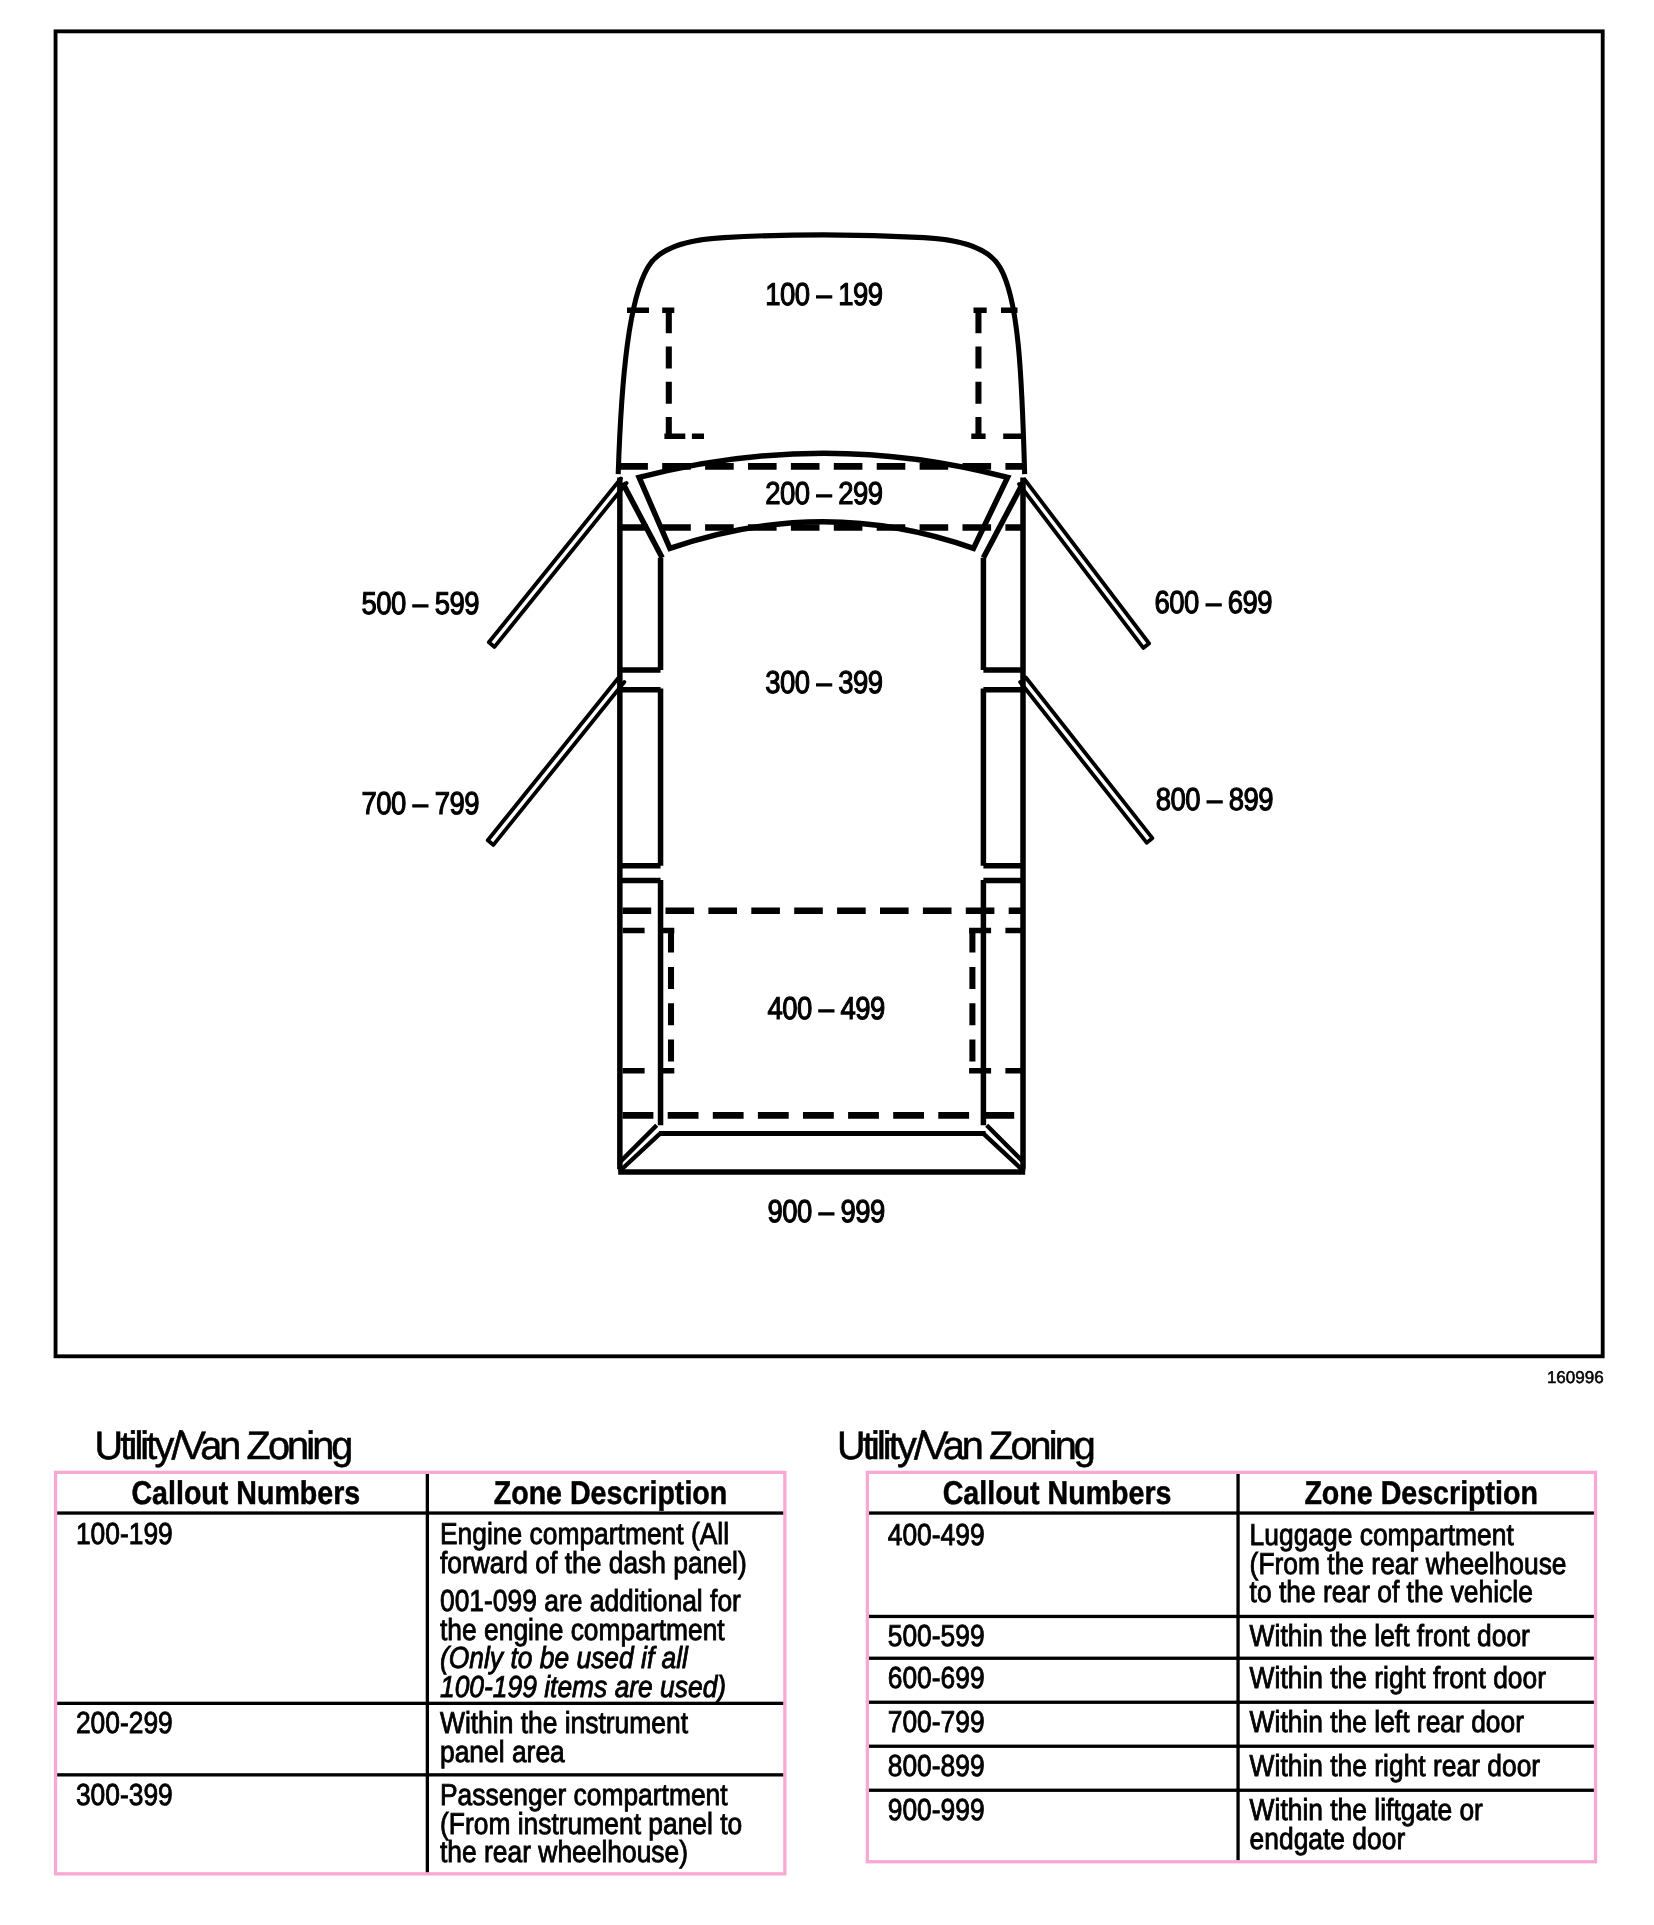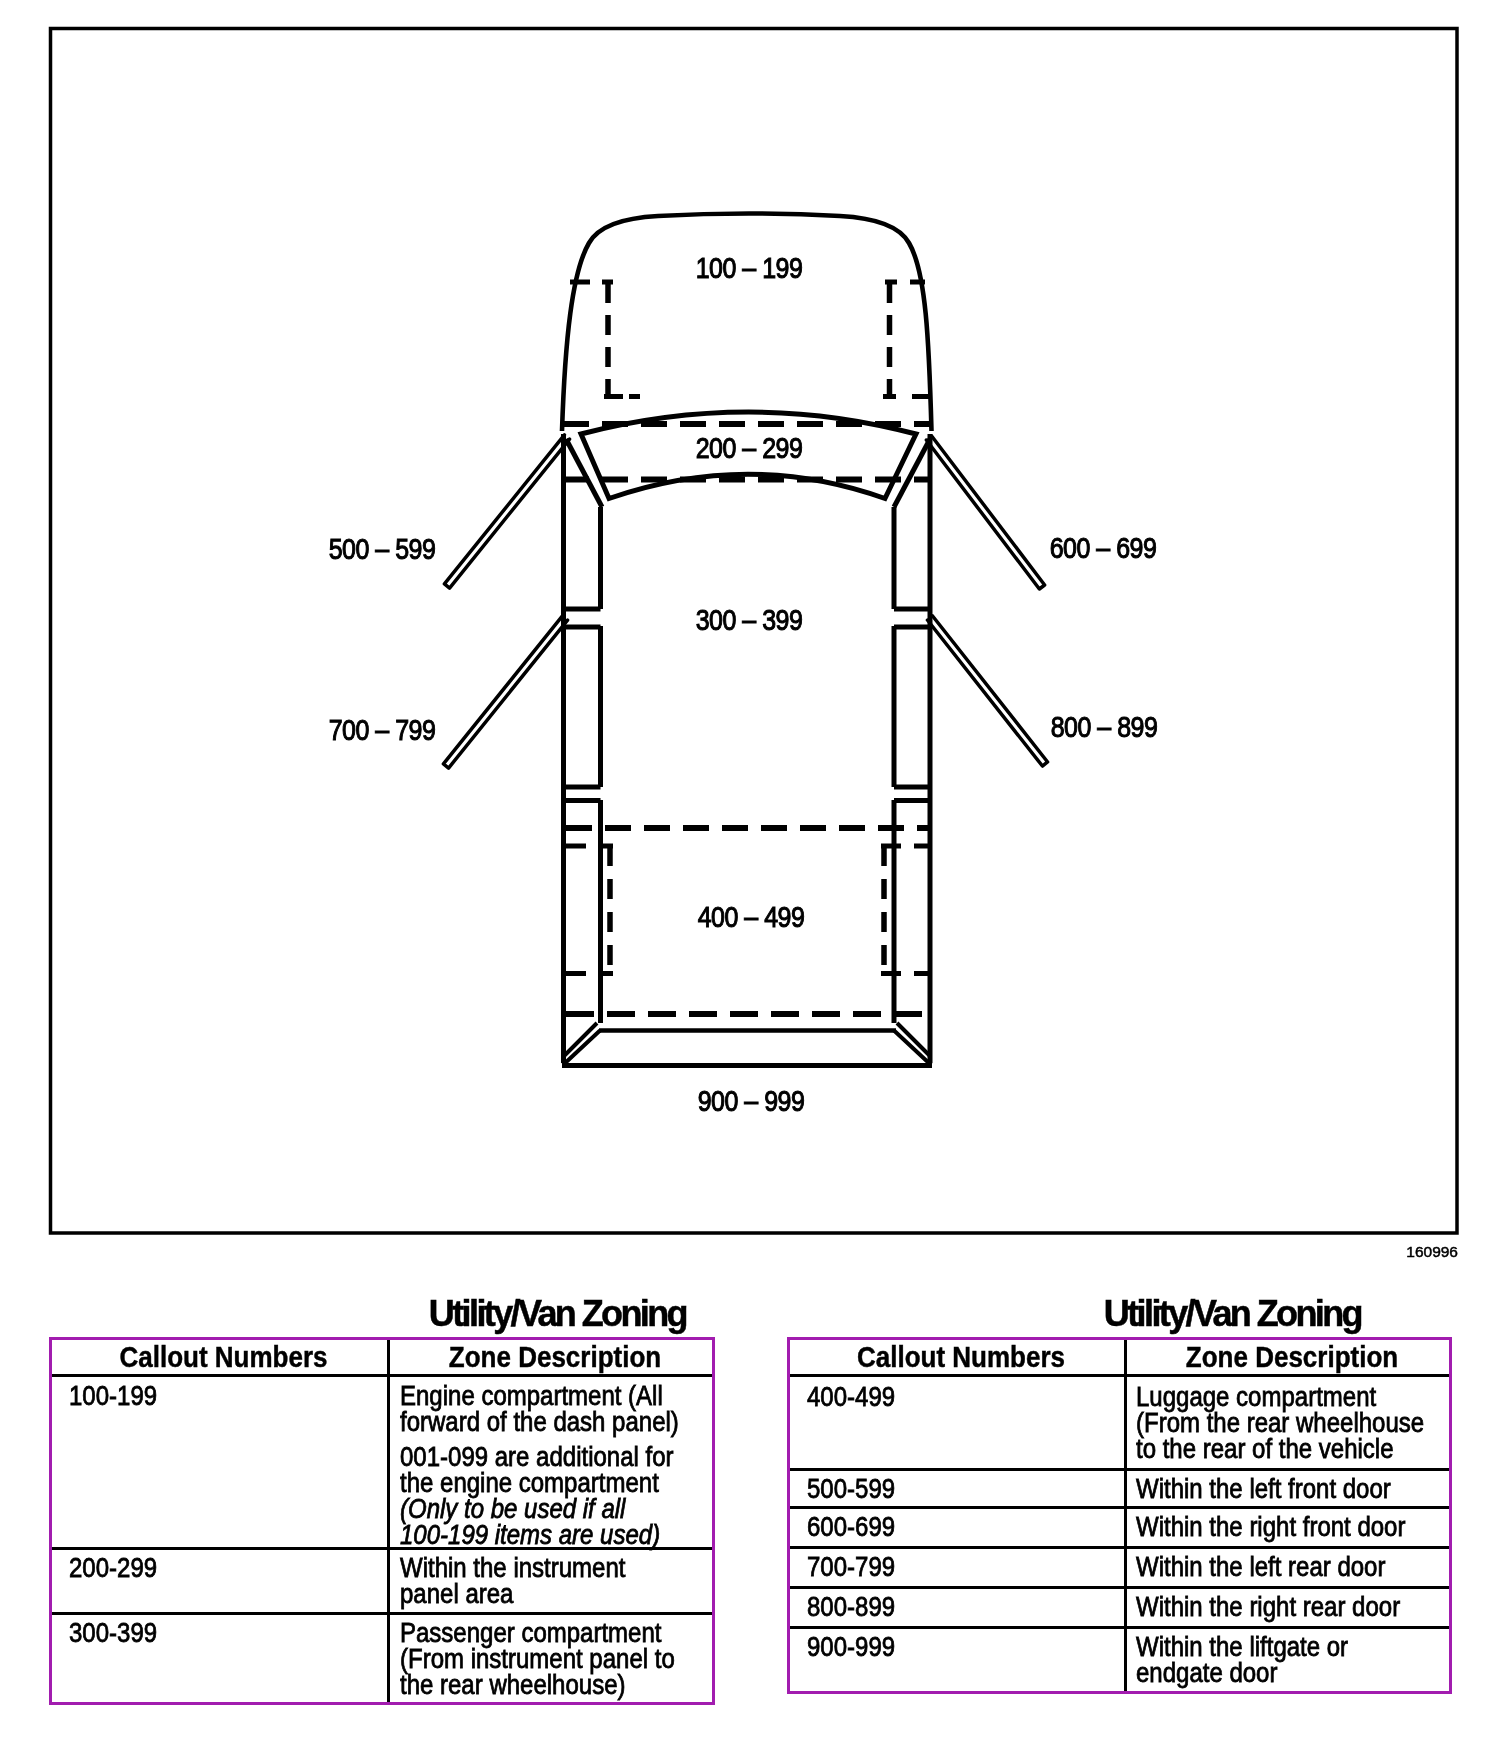--- a/index.html
+++ b/index.html
@@ -1,19 +1,19 @@
 <!DOCTYPE html>
 <html><head>
 <meta charset="utf-8">
 <style>
   html,body{margin:0;padding:0;background:#fff;}
   body{width:1504px;height:1750px;position:relative;font-family:"Liberation Sans",sans-serif;color:#000;}
   .abs{position:absolute;}
-  .ttitle{position:absolute;font-weight:bold;font-size:36px;letter-spacing:-2.6px;text-align:right;-webkit-text-stroke:0.5px #000;}
-  .tbl{position:absolute;border:3px solid #a21caf;box-sizing:border-box;padding-left:44px;}
+  .ttitle{position:absolute;font-weight:normal;font-size:36px;letter-spacing:-2.6px;text-align:left;-webkit-text-stroke:0.5px #000;}
+  .tbl{position:absolute;border:3px solid #f9a8d4;box-sizing:border-box;padding-left:44px;}
   .hl{position:absolute;left:0;right:0;height:3px;background:#000;}
   .vl{position:absolute;top:0;bottom:0;width:3px;background:#000;}
   .cell{position:absolute;font-size:24px;line-height:22.6px;transform:scaleY(1.15);transform-origin:0 0;-webkit-text-stroke:0.7px #000;}
   .hdr{position:absolute;font-weight:bold;font-size:26px;line-height:23px;transform:scaleY(1.15);transform-origin:0 0;text-align:center;text-indent:8px;-webkit-text-stroke:0.4px #000;}
 </style>
 </head>
 <body>
 
 <svg class="abs" style="left:0;top:0" width="1504" height="1280" viewBox="0 0 1504 1280">
   <g fill="none" stroke="#000">

